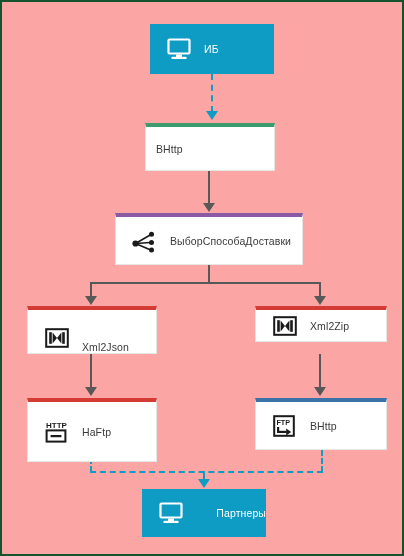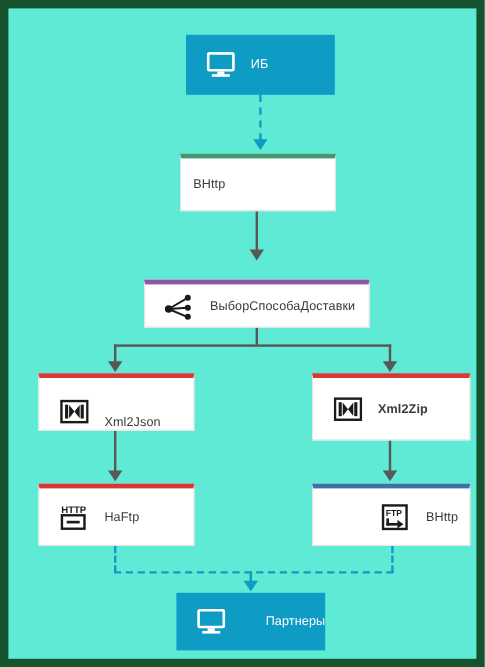--- a/index.html
+++ b/index.html
@@ -7,22 +7,22 @@
     padding: 0;
     background: #ffffff;
   }
   body {
     font-family: "Liberation Sans", sans-serif;
   }
   #canvas {
     position: relative;
     width: 404px;
     height: 556px;
-    background: #5eead4;
-    border: 7px solid #14532d;
+    background: #fca5a5;
+    border: 2px solid #14532d;
     box-sizing: border-box;
     overflow: hidden;
   }
   
   .node {
     position: absolute;
     box-sizing: border-box;
     display: flex;
     align-items: center;
     z-index: 3;
@@ -155,21 +155,21 @@
         <rect x="4.5" y="18.8" width="15" height="2.2" fill="#ffffff"></rect>
       </svg>
     </span>
     <span class="node-label">ИБ</span>
   </div>
 
   <div class="node node-white" style="left:143px; top:121px; width:130px; height:48px; border-top-color:#3f9a6d;">
     <span class="node-label">ВHttp</span>
   </div>
 
-  <div class="node node-white" style="left:113px; top:226px; width:188px; height:40px; border-top-color:#8a5aa5;">
+  <div class="node node-white" style="left:113px; top:211px; width:188px; height:52px; border-top-color:#8a5aa5;">
     <span class="node-icon">
       <svg width="26" height="24" viewBox="0 0 26 24" aria-hidden="true">
         <path d="M3.5 14.5 L19 5.5" stroke="#1a1a1a" stroke-width="1.6" fill="none"></path>
         <path d="M3.5 14.5 L18.5 13.5" stroke="#1a1a1a" stroke-width="1.6" fill="none"></path>
         <path d="M3.5 14.5 L17.5 20.5" stroke="#1a1a1a" stroke-width="1.6" fill="none"></path>
         <circle cx="3.5" cy="14.5" r="3.1" fill="#1a1a1a"></circle>
         <circle cx="19.5" cy="5.2" r="2.5" fill="#1a1a1a"></circle>
         <circle cx="19.5" cy="13.4" r="2.5" fill="#1a1a1a"></circle>
         <circle cx="19.5" cy="21.0" r="2.5" fill="#1a1a1a"></circle>
       </svg>
@@ -183,45 +183,45 @@
         <rect x="1.2" y="2.2" width="21.6" height="17.6" fill="none" stroke="#1a1a1a" stroke-width="2"></rect>
         <rect x="4.2" y="5.2" width="2.6" height="11.6" fill="#1a1a1a"></rect>
         <rect x="17.2" y="5.2" width="2.6" height="11.6" fill="#1a1a1a"></rect>
         <path d="M7.6 5.4 L12 11 L7.6 16.6 Z" fill="#1a1a1a"></path>
         <path d="M16.4 5.4 L12 11 L16.4 16.6 Z" fill="#1a1a1a"></path>
       </svg>
     </span>
     <span class="node-label">Xml2Json</span>
   </div>
 
-  <div class="node node-white" style="left:253px; top:304px; width:132px; height:56px; border-top-color:#d33b34;font-weight:bold;">
+  <div class="node node-white" style="left:253px; top:304px; width:132px; height:36px; border-top-color:#d33b34;">
     <span class="node-icon">
       <svg width="24" height="22" viewBox="0 0 24 22" aria-hidden="true">
         <rect x="1.2" y="2.2" width="21.6" height="17.6" fill="none" stroke="#1a1a1a" stroke-width="2"></rect>
         <rect x="4.2" y="5.2" width="2.6" height="11.6" fill="#1a1a1a"></rect>
         <rect x="17.2" y="5.2" width="2.6" height="11.6" fill="#1a1a1a"></rect>
         <path d="M7.6 5.4 L12 11 L7.6 16.6 Z" fill="#1a1a1a"></path>
         <path d="M16.4 5.4 L12 11 L16.4 16.6 Z" fill="#1a1a1a"></path>
       </svg>
     </span>
     <span class="node-label">Xml2Zip</span>
   </div>
 
-  <div class="node node-white" style="left:25px; top:396px; width:130px; height:52px; border-top-color:#d33b34;">
+  <div class="node node-white" style="left:25px; top:396px; width:130px; height:64px; border-top-color:#d33b34;">
     <span class="node-icon">
       <svg width="26" height="24" viewBox="0 0 26 24" aria-hidden="true">
         <text x="2" y="8.4" font-family="'Liberation Sans', sans-serif" font-size="8" font-weight="bold" fill="#1a1a1a">HTTP</text>
         <rect x="2.6" y="10.4" width="18.8" height="11.2" fill="none" stroke="#1a1a1a" stroke-width="2"></rect>
         <rect x="6.6" y="15.0" width="10.8" height="2.2" fill="#1a1a1a"></rect>
       </svg>
     </span>
     <span class="node-label">НаFtp</span>
   </div>
 
-  <div class="node node-white" style="left:253px; top:396px; width:132px; height:52px; border-top-color:#3b73a8;padding-left:40px;">
+  <div class="node node-white" style="left:253px; top:396px; width:132px; height:52px; border-top-color:#3b73a8;">
     <span class="node-icon">
       <svg width="26" height="24" viewBox="0 0 26 24" aria-hidden="true">
         <rect x="2.2" y="2.2" width="19.6" height="19.6" fill="none" stroke="#1a1a1a" stroke-width="2"></rect>
         <text x="4.4" y="10.6" font-family="'Liberation Sans', sans-serif" font-size="7.2" font-weight="bold" fill="#1a1a1a">FTP</text>
         <rect x="5.0" y="13.0" width="2.2" height="6.0" fill="#1a1a1a"></rect>
         <rect x="5.0" y="16.8" width="9.6" height="2.2" fill="#1a1a1a"></rect>
         <path d="M14.2 14.4 L19.2 17.9 L14.2 21.4 Z" fill="#1a1a1a"></path>
       </svg>
     </span>
     <span class="node-label">ВHttp</span>

